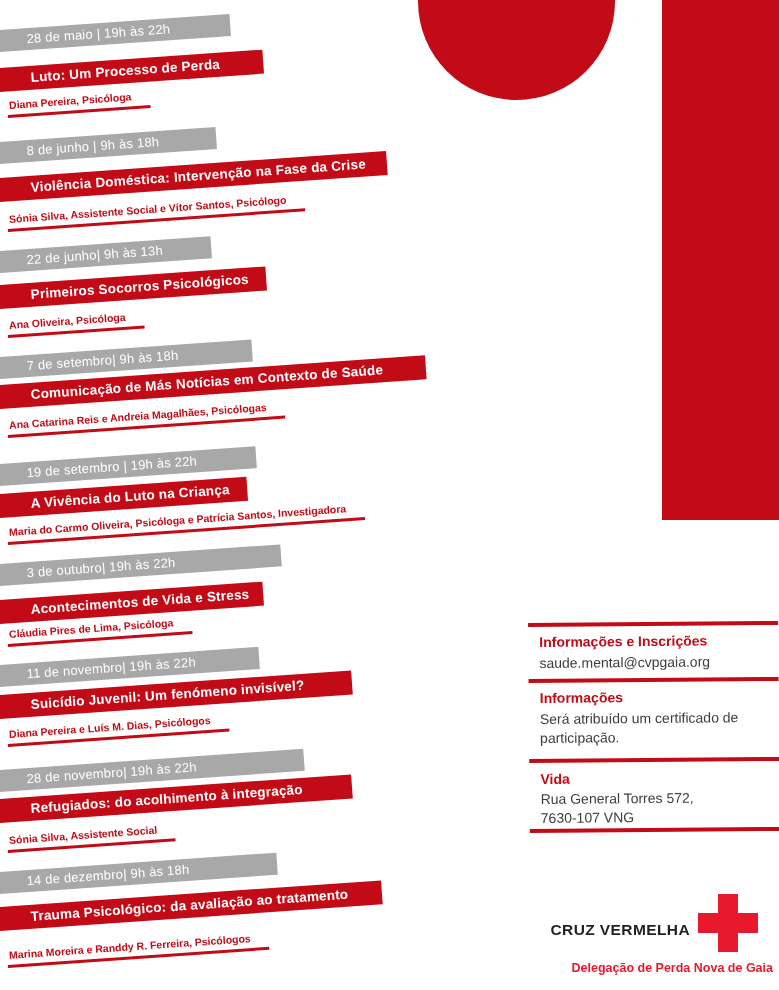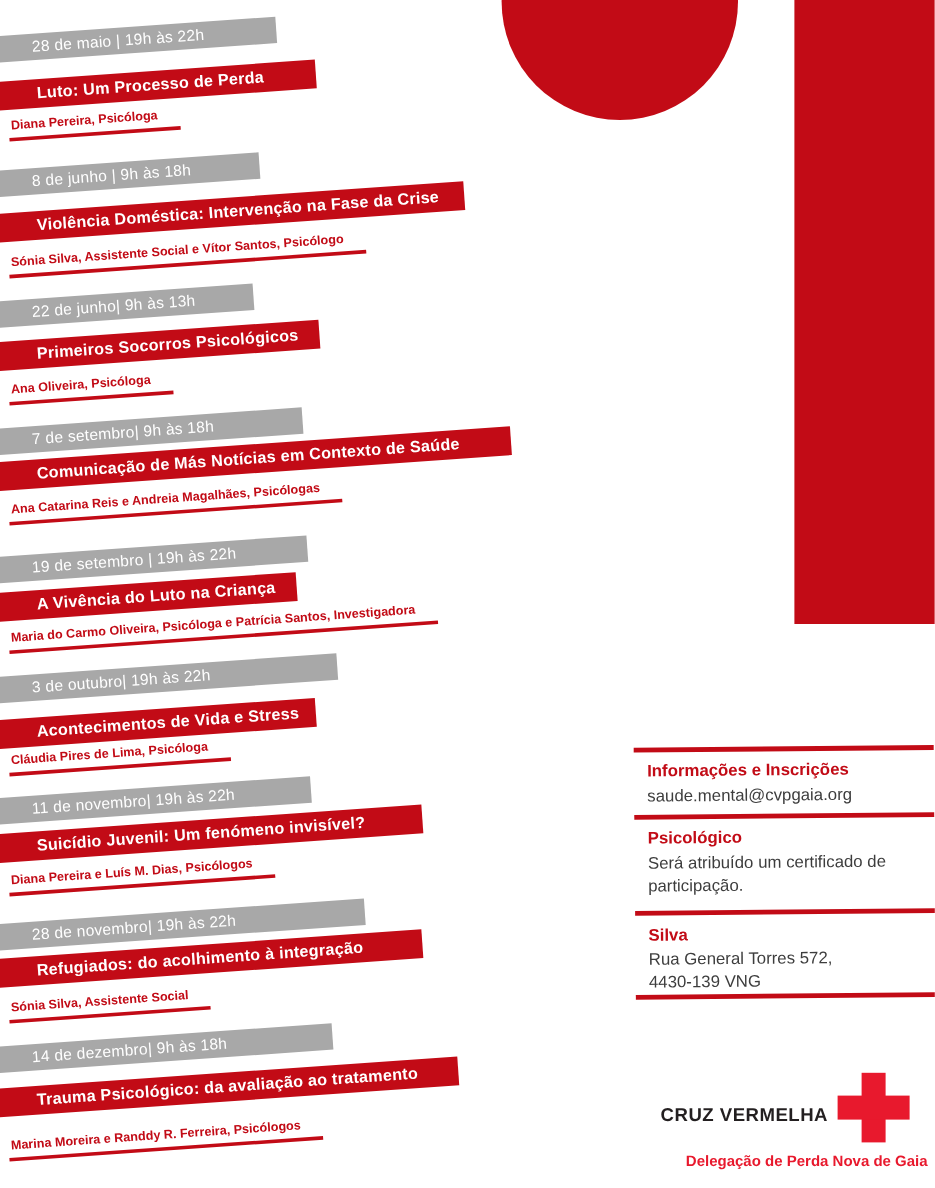--- a/index.html
+++ b/index.html
@@ -122,28 +122,28 @@
     <div class="presenter" style="top:949px">Marina Moreira e Randdy R. Ferreira, Psicólogos</div>
 
   </div>
 
   <div class="info">
     <div class="rule" style="top:0"></div>
     <div class="info-title" style="top:11px">Informações e Inscrições</div>
     <div class="info-line" style="top:32px">saude.mental@cvpgaia.org</div>
 
     <div class="rule" style="top:56px"></div>
-    <div class="info-title" style="top:67px">Psicológico</div>
+    <div class="info-title" style="top:67px">Informações</div>
     <div class="info-line" style="top:88px">Será atribuído um certificado de</div>
     <div class="info-line" style="top:107px">participação.</div>
 
     <div class="rule" style="top:136px"></div>
-    <div class="info-title" style="top:148px">Silva</div>
+    <div class="info-title" style="top:148px">Vida</div>
     <div class="info-line" style="top:168px">Rua General Torres 572,</div>
-    <div class="info-line" style="top:187px">4430-139 VNG</div>
+    <div class="info-line" style="top:187px">7630-107 VNG</div>
 
     <div class="rule" style="top:206px"></div>
   </div>
 
   <div class="org-line" style="right:89px;top:921px">CRUZ VERMELHA</div>
   <div class="org-line" style="right:72px;top:992px">PORTUGUESA</div>
 
   <div class="cross">
     <div class="v"></div>
     <div class="h"></div>

